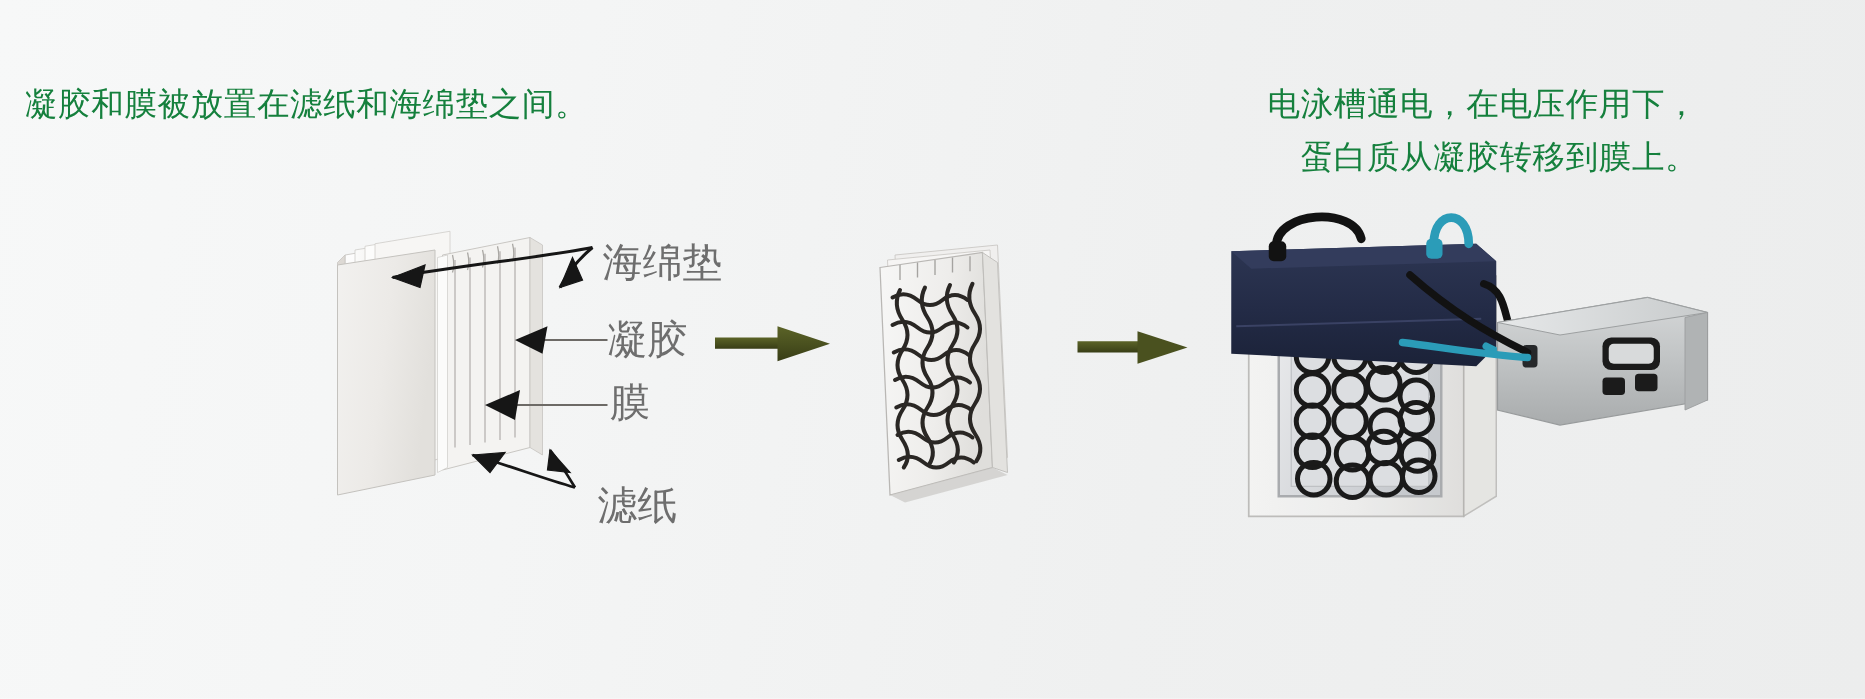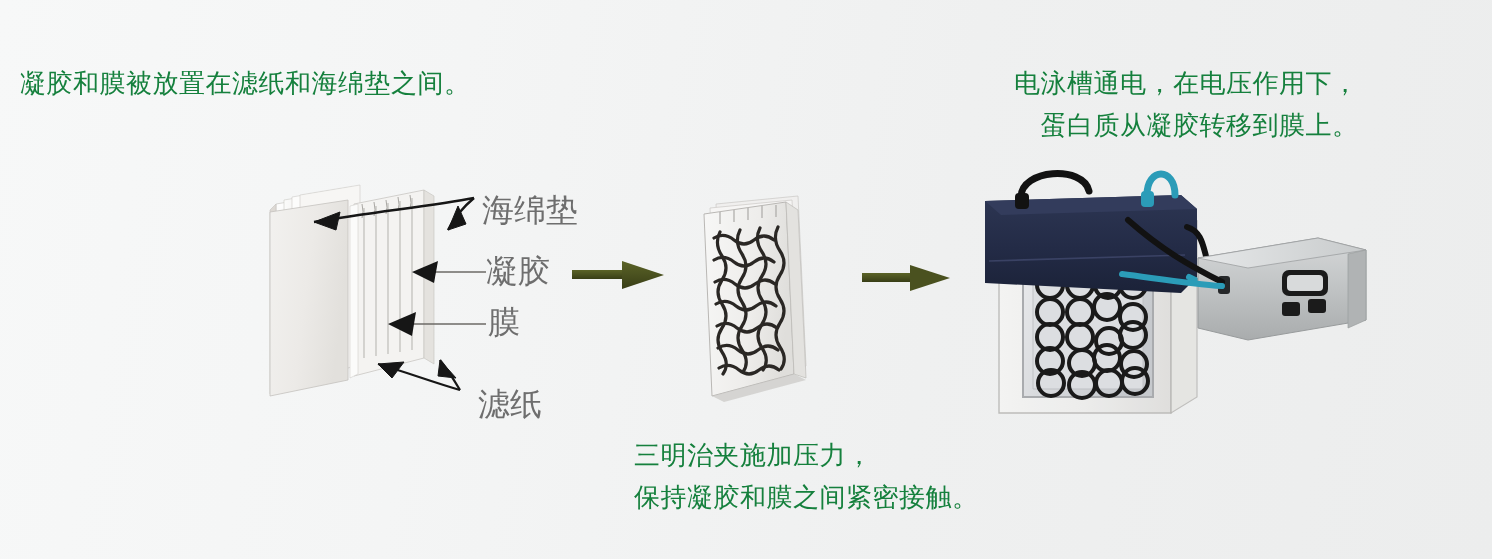--- a/index.html
+++ b/index.html
@@ -68,22 +68,20 @@
 </head>
 <body>
 
 <div id="stage">
 
   <div class="txt" id="headline-left">凝胶和膜被放置在滤纸和海绵垫之间。</div>
 
   <div class="txt" id="headline-right">电泳槽通电，在电压作用下，
 蛋白质从凝胶转移到膜上。</div>
 
-  <div class="txt" id="caption-middle">三明治夹施加压力，
-保持凝胶和膜之间紧密接触。</div>
 
   <div class="lbl" id="label-sponge">海绵垫</div>
   <div class="lbl" id="label-gel">凝胶</div>
   <div class="lbl" id="label-membrane" style="left:488px; top:305px;">膜</div>
   <div class="lbl" id="label-paper" style="left:478px; top:355px;margin-top:32px;">滤纸</div>
 
   <div id="panel-stack">
     <svg width="230" height="220" viewBox="0 0 230 220">
       <defs>
         <linearGradient id="plateFace" x1="0" y1="0" x2="1" y2="0.3">

